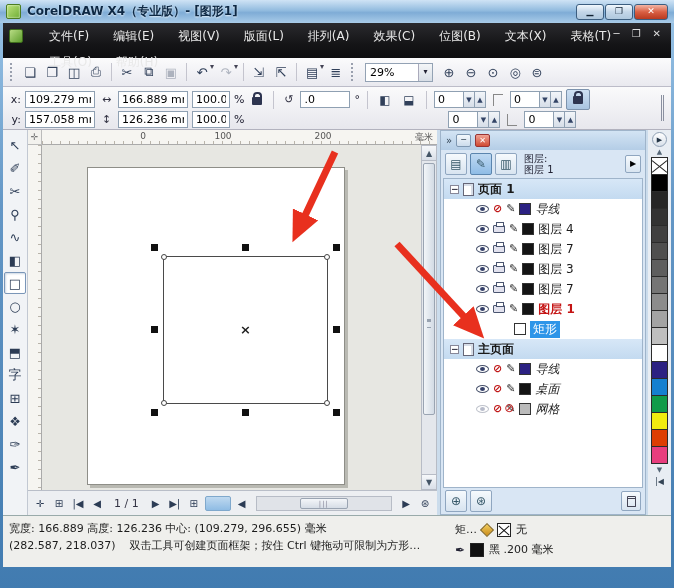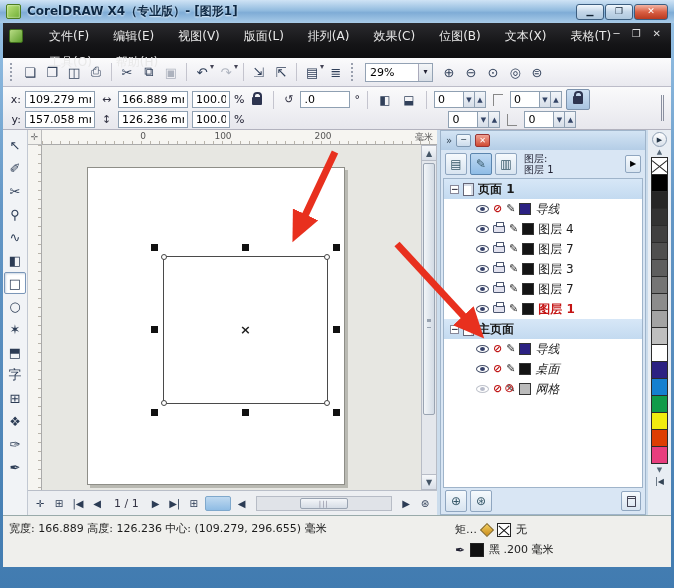--- a/index.html
+++ b/index.html
@@ -412,20 +412,25 @@
               <span class="tlabel">图层 7</span>
             </div>
             <div class="trow layer">
               <span class="indent"></span>
               <span class="eye"></span>
               <span class="printer"></span>
               <span class="pencil">✎</span>
               <span class="swatch" style="background: rgb(20, 20, 20);"></span>
               <span class="tlabel activeL">图层 1</span>
             </div>
+            <div class="trow object">
+              <span class="indent2"></span>
+              <span class="swatch" style="background: rgb(255, 255, 255);"></span>
+              <span class="tlabel sel">矩形</span>
+            </div>
             <div class="trow band">
               <span class="expander">−</span>
               <span class="pageicon"></span>
               <span class="tlabel">主页面</span>
             </div>
             <div class="trow layer">
               <span class="indent"></span>
               <span class="eye"></span>
               <span class="nop">⊘</span>
               <span class="pencil">✎</span>
@@ -491,20 +496,25 @@
             <path d="M0,0 L4.4,2 L0,4 z" fill="#E8301E"></path>
           </marker>
         </defs>
         <line x1="332" y1="22" x2="299" y2="92" stroke="#E8301E" stroke-width="7" marker-end="url(#ah)"></line>
         <line x1="394" y1="114" x2="466" y2="192" stroke="#E8301E" stroke-width="7" marker-end="url(#ah)"></line>
       </svg>
     </div>
 
     <div class="statusbar">
       <div class="srow">宽度: 166.889 高度: 126.236 中心: (109.279, 296.655) 毫米</div>
+      <div class="srow">
+        <span>(282.587, 218.037)</span>
+        <span style="width:14px"></span>
+        <span>双击工具可创建页面框架；按住 Ctrl 键拖动可限制为方形…</span>
+      </div>
       <div class="scluster c1">
         <span>矩…</span>
         <span class="bucket"></span>
         <span class="xswatch"></span>
         <span>无</span>
       </div>
       <div class="scluster c2">
         <span class="penicon">✒</span>
         <span class="oswatch"></span>
         <span>黑 .200 毫米</span>

